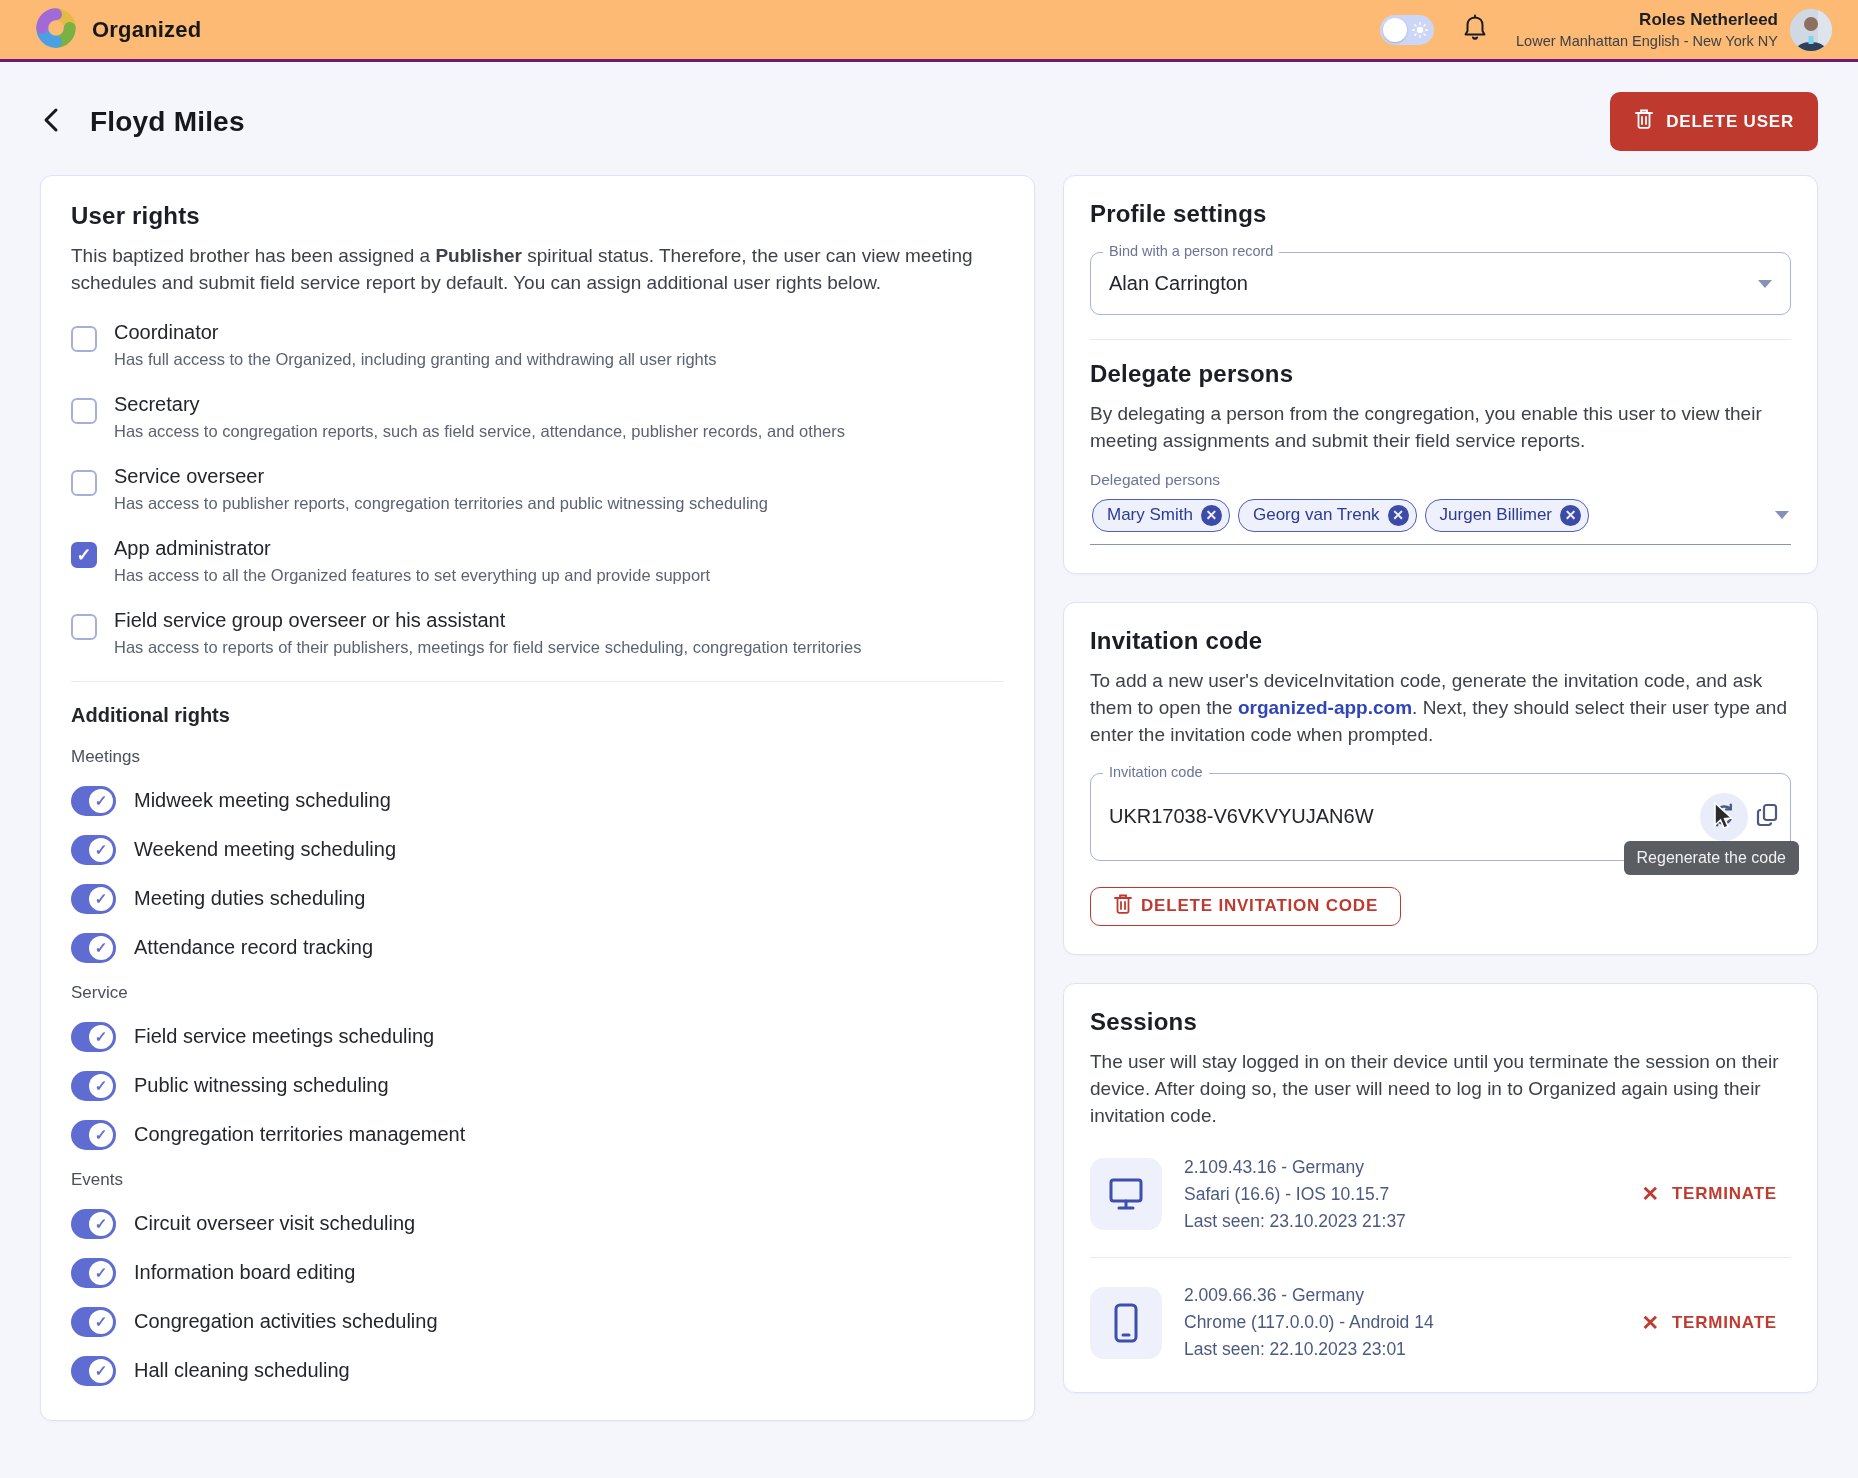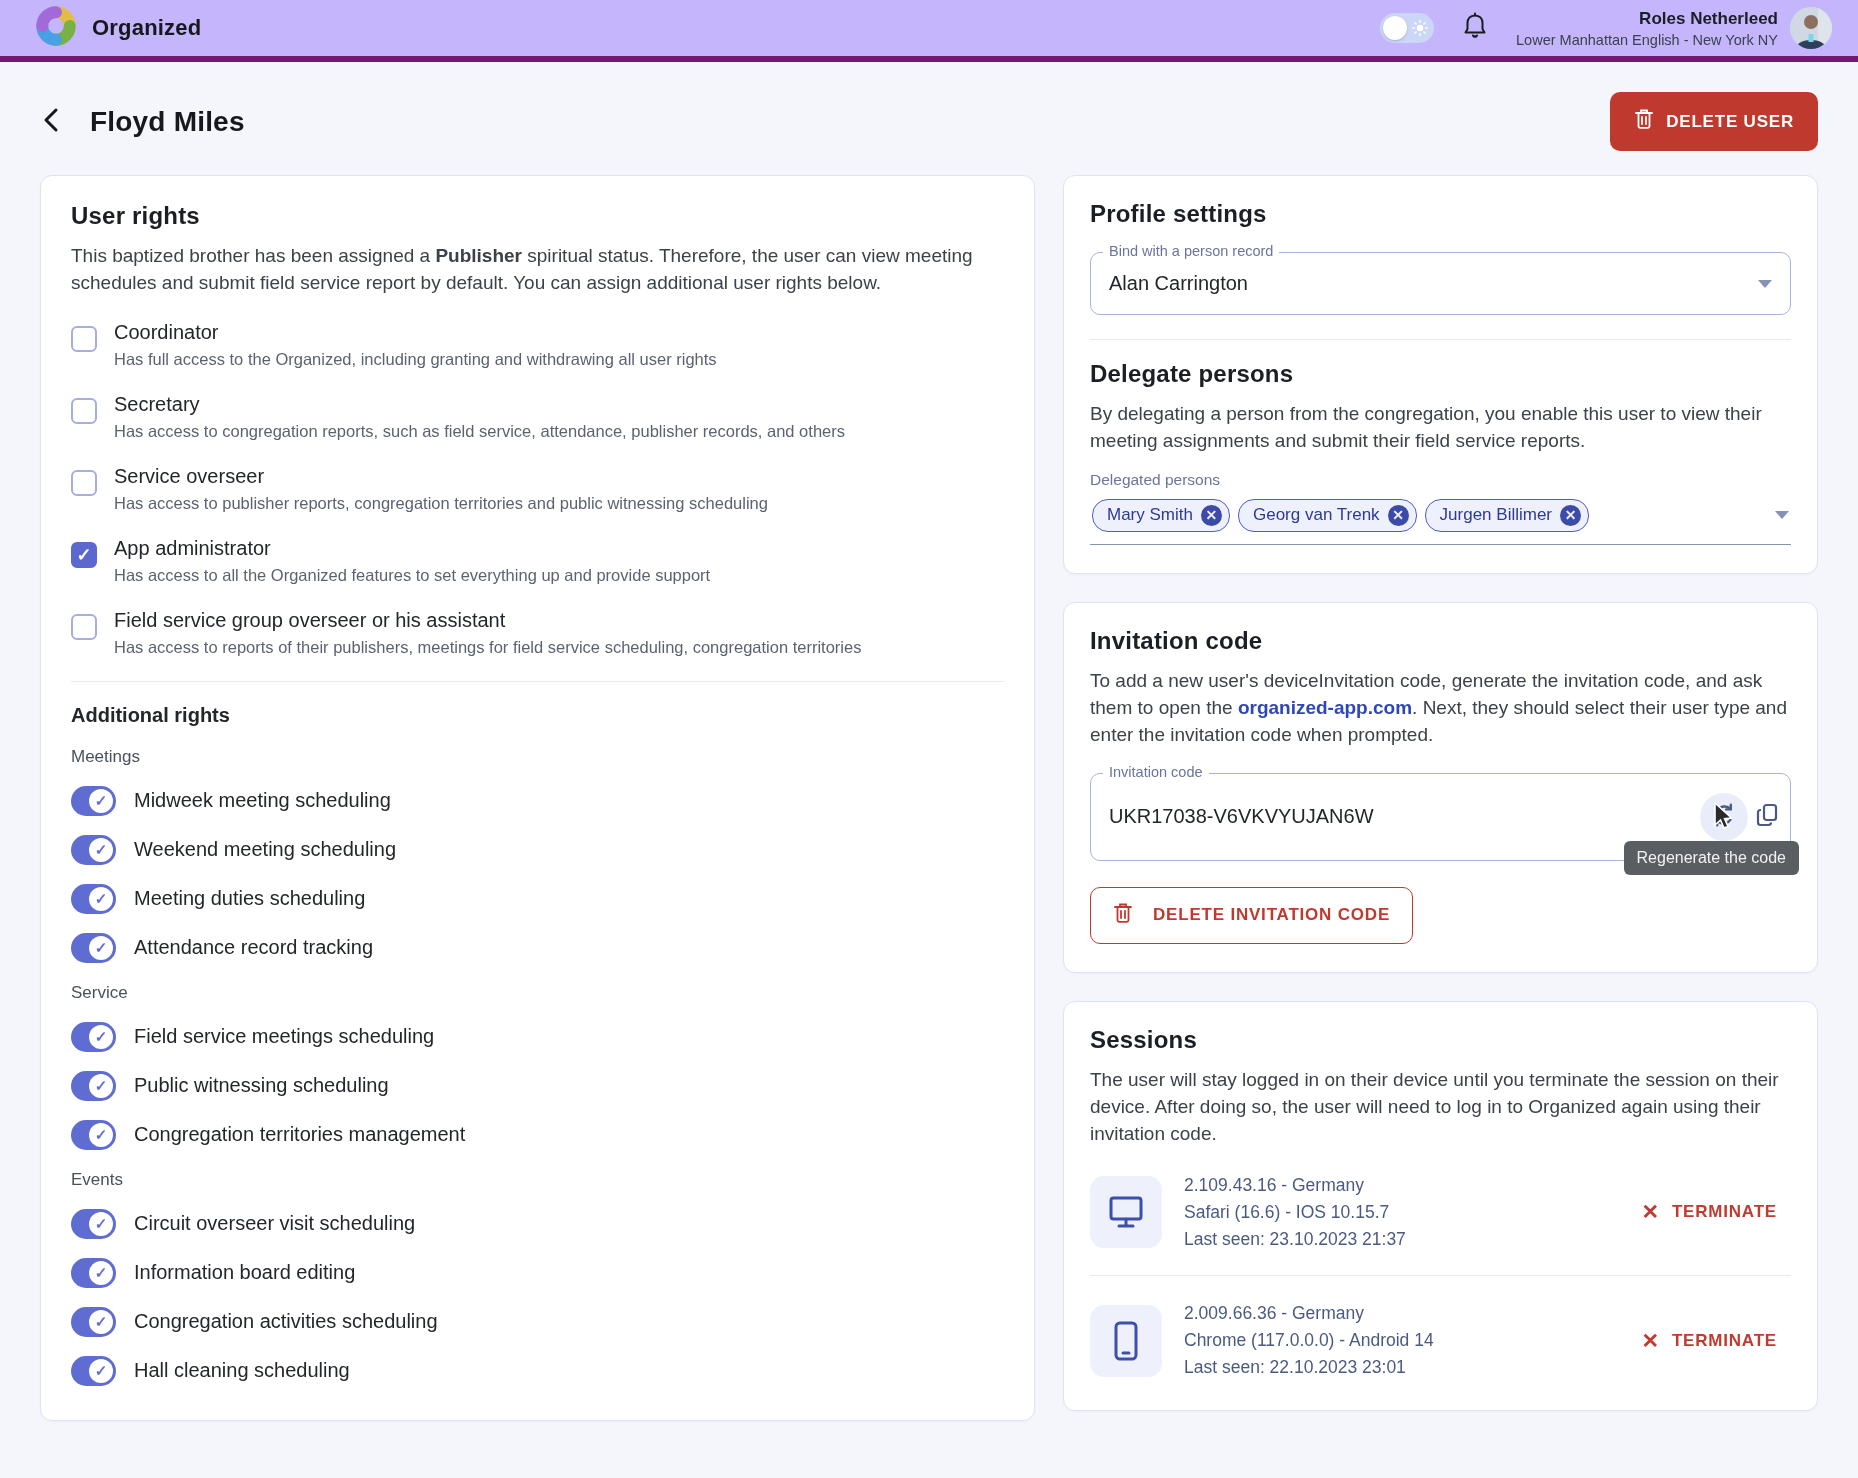--- a/index.html
+++ b/index.html
@@ -4,21 +4,21 @@
 <style>
   * { box-sizing: border-box; margin: 0; padding: 0; }
   html,body { width: 1858px; min-height: 1478px; }
   body {
     font-family: "Liberation Sans", sans-serif;
     background: #f4f6fb;
     color: #23262b;
   }
   
   .header {
-    height: 62px; background: #c4b5fd; border-bottom: 6px solid #701a75;
+    height: 62px; background: #fdba74; border-bottom: 3px solid #701a75;
     display: flex; align-items: center; justify-content: space-between;
     padding: 0 26px 0 34px;
   }
   .brand { display: flex; align-items: center; gap: 14px; }
   .brand-name { font-size: 22px; font-weight: bold; color: #16181c; letter-spacing: .2px; }
   .header-right { display: flex; align-items: center; gap: 28px; }
   .theme-toggle {
     width: 54px; height: 30px; border-radius: 15px; background: #ccd6f6; position: relative; cursor: pointer;
   }
   .theme-toggle .knob {
@@ -112,24 +112,24 @@
   .chip-x {
     width: 21px; height: 21px; border-radius: 50%; background: #3c4aa8; color: #eef0fb;
     font-size: 14px; line-height: 21px; text-align: center; font-weight: bold;
   }
   .chips-caret { margin-left: auto; }
   
   .link { color: #2f46b8; font-weight: bold; text-decoration: none; cursor: pointer; }
   .icon-btn { background: none; border: none; cursor: pointer; display: flex; align-items: center; justify-content: center; }
   .refresh-btn { width: 48px; height: 48px; border-radius: 50%; background: #e9edfa; }
   .btn-outline-danger {
-    display: flex; align-items: center; gap: 20px; background: #fff;
+    display: flex; align-items: center; gap: 8px; background: #fff;
     border: 1.5px solid #c0392f; color: #c0392f; border-radius: 10px;
     font-family: inherit; font-size: 17px; font-weight: bold; letter-spacing: .8px;
-    padding: 14px 22px; margin-top: 26px; cursor: pointer;
+    padding: 5px 22px; margin-top: 26px; cursor: pointer;
   }
   .tooltip {
     position: absolute; right: 18px; top: 238px; background: #5a5d61; color: #f2f2f2;
     font-size: 16px; padding: 8px 13px; border-radius: 6px; white-space: nowrap;
   }
   .cursor-arrow { position: absolute; right: 82px; top: 198px; }
   
   .session { display: flex; align-items: center; gap: 22px; margin-top: 24px; }
   .dev-icon {
     flex: 0 0 auto; width: 72px; height: 72px; border-radius: 14px; background: #eef1fb;

